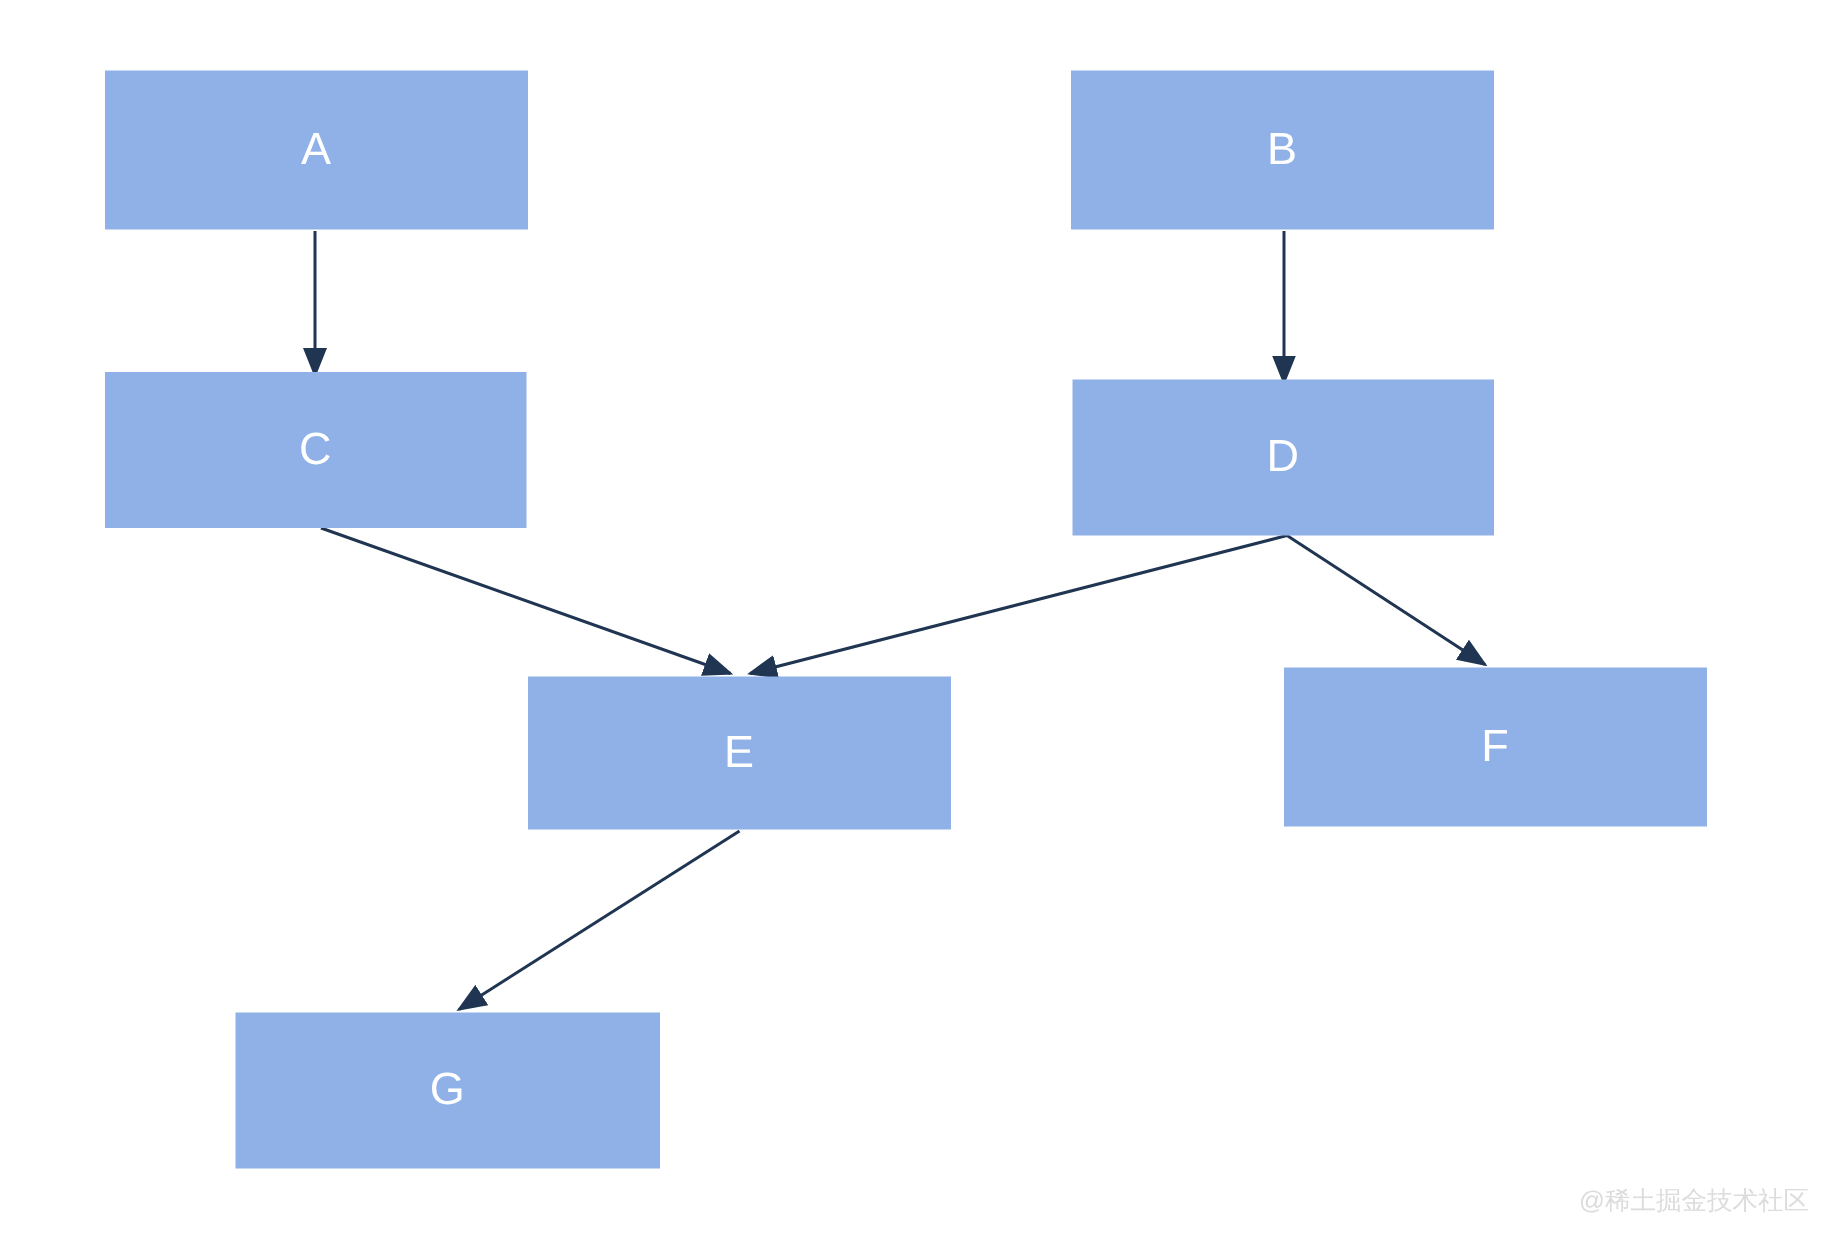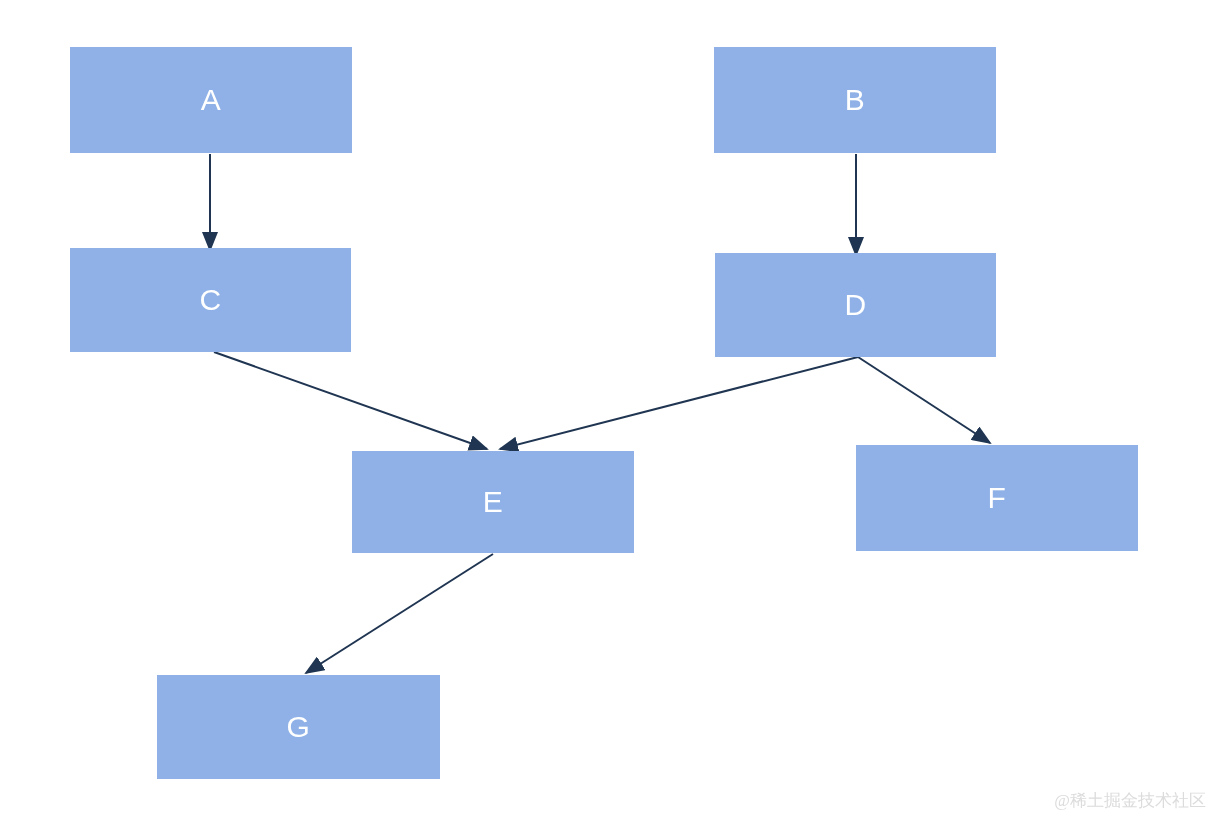--- a/index.html
+++ b/index.html
@@ -39,21 +39,21 @@
     width: 1224px;
     height: 826px;
     pointer-events: none;
   }
   .watermark {
     position: absolute;
     right: 18px;
     bottom: 14px;
     color: #DCDCDC;
     font-size: 17px;
-    font-family: Liberation Serif, serif;
+    font-family: Liberation Sans, sans-serif;
     white-space: nowrap;
     user-select: none;
   }
 </style>
 </head>
 <body>
 
 <div id="canvas">
 
   <svg id="edges" viewBox="0 0 1224 826" xmlns="http://www.w3.org/2000/svg">

